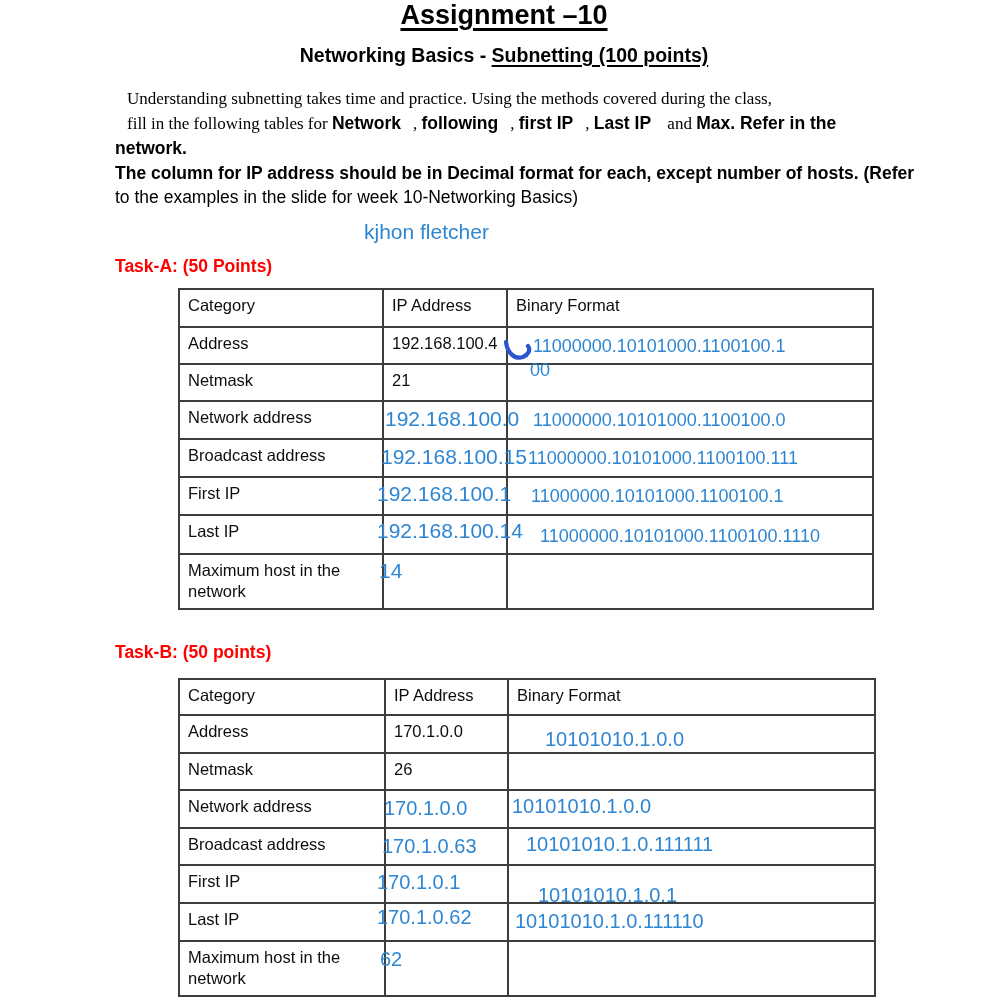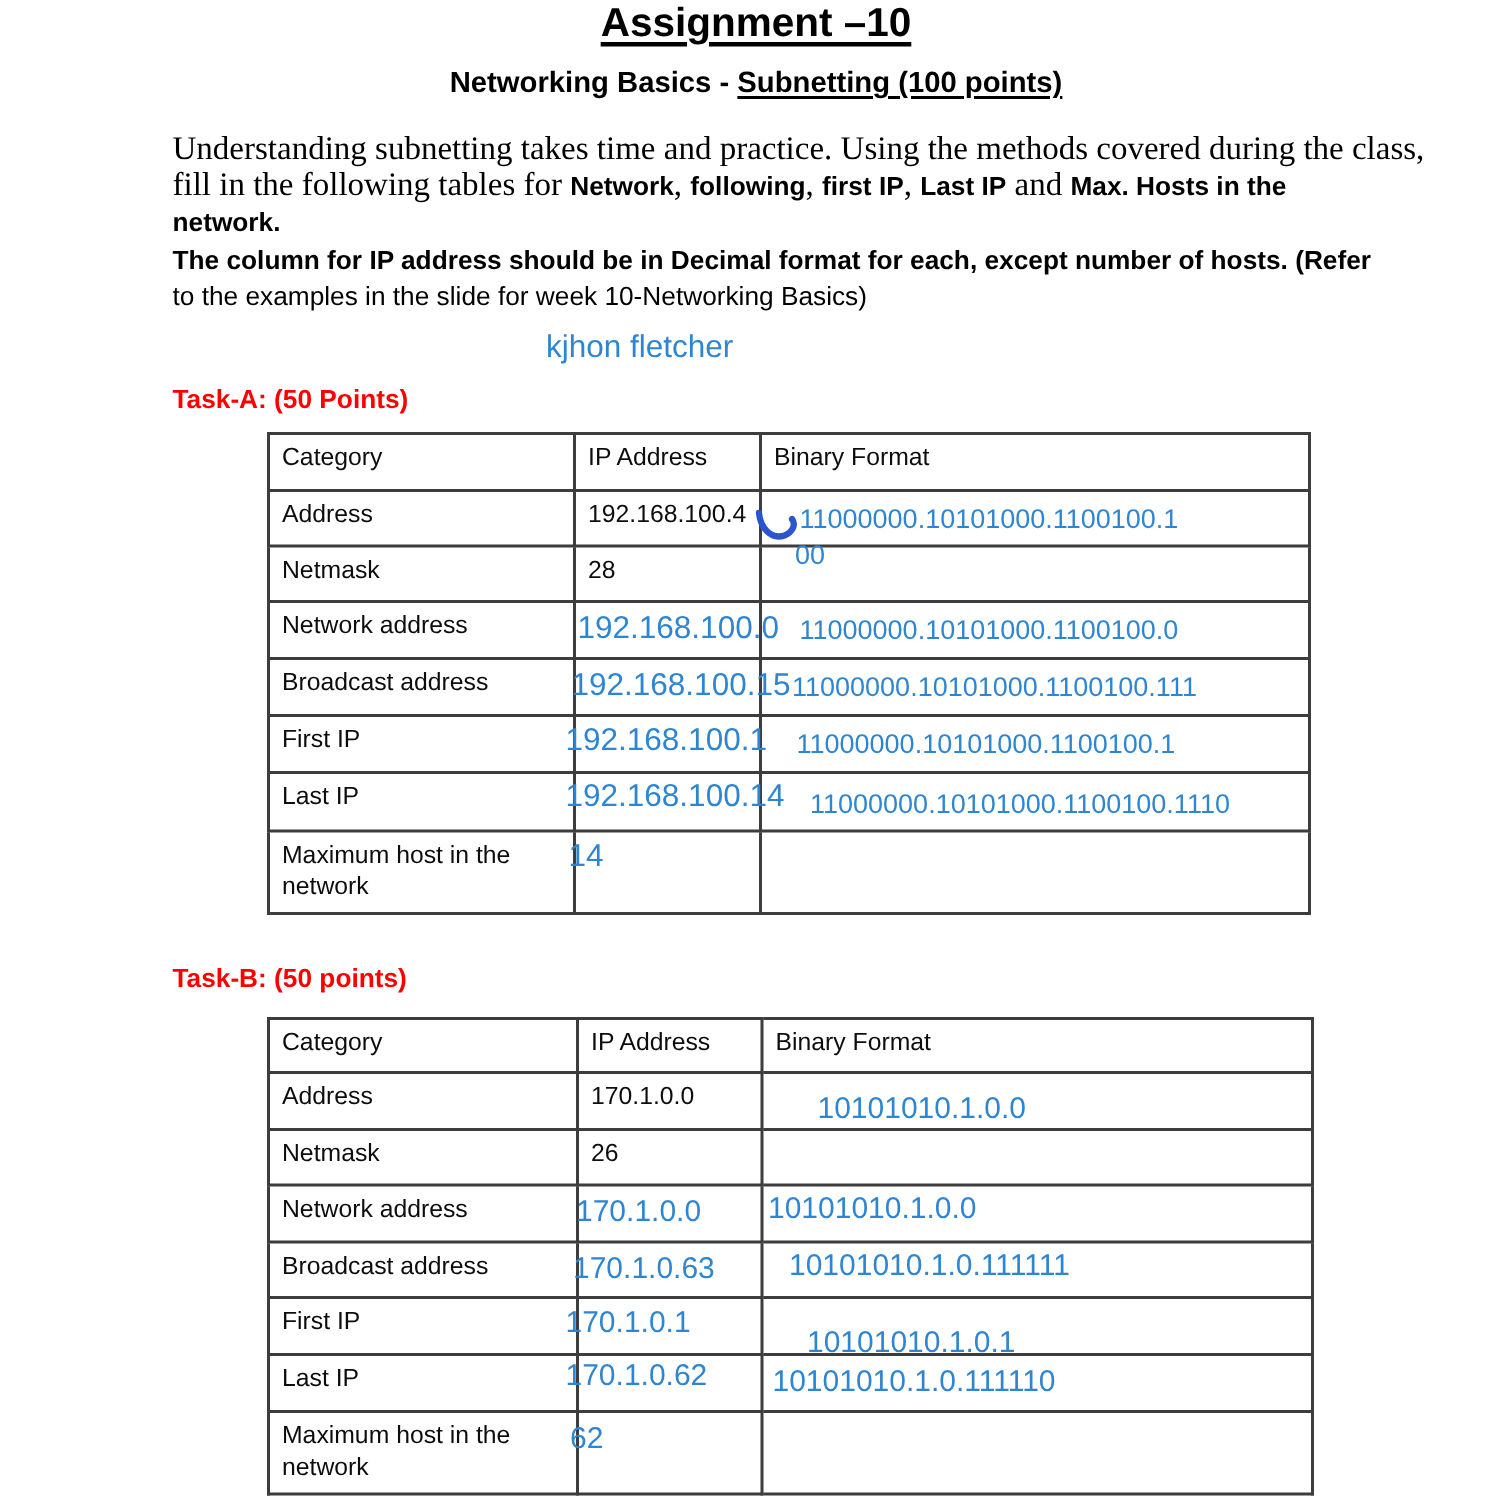--- a/index.html
+++ b/index.html
@@ -4,21 +4,21 @@
 <style>
   html,body { margin:0; padding:0; background:#ffffff; }
   .page { position:relative; width:960px; height:1002px; background:#ffffff;
           font-family:"Liberation Sans", sans-serif; color:#000; overflow:hidden; }
   .abs { position:absolute; }
   .center { left:0; width:1008px; text-align:center; }
   .title { font-size:27px; font-weight:700; letter-spacing:0px; }
   .title .u { text-decoration:underline; text-decoration-thickness:3px; text-underline-offset:4px; }
   .subtitle { font-size:19.5px; font-weight:700; }
   .subtitle .u { text-decoration:underline; text-decoration-thickness:2px; text-underline-offset:3px; }
-  .serif { font-family:"Liberation Serif", serif; font-size:22px; }
+  .serif { font-family:"Liberation Serif", serif; font-size:17px;margin-left:12px; }
   .bsans { font-family:"Liberation Sans", sans-serif; font-weight:700; font-size:17.5px; }
   .sans  { font-family:"Liberation Sans", sans-serif; font-size:17.5px; }
   .red { color:#fe0000; font-weight:700; font-size:17.5px; }
   .name { color:#2e86d2; font-size:21px; }
   table.grid { border-collapse:collapse; table-layout:fixed; }
   .grid th, .grid td { border:2px solid #3d3d3d; vertical-align:top; text-align:left;
                        padding:5px 8px; font-size:16.5px; font-weight:400; color:#0d0d0d;
                        line-height:1.3; overflow:visible; }
   .blue { color:#2e86d2; white-space:nowrap; }
   .ip21 { font-size:21px; }
@@ -34,21 +34,21 @@
   <div class="abs center title" style="top:0px;">
     <span class="u">Assignment –10</span>
   </div>
 
   <div class="abs center subtitle" style="top:44px;">
     <span>Networking Basics - </span><span class="u">Subnetting (100 points)</span>
   </div>
 
   <div class="abs serif" style="left:115px; top:87px; line-height:24px;">Understanding subnetting takes time and practice. Using the methods covered during the class,</div>
   <div class="abs" style="left:115px; top:111px; line-height:24px;">
-    <span class="serif">fill in the following tables for </span><span class="bsans">Network</span><span class="serif">, </span><span class="bsans">following</span><span class="serif">, </span><span class="bsans">first IP</span><span class="serif">, </span><span class="bsans">Last IP</span><span class="serif"> and </span><span class="bsans">Max. Hosts in the</span>
+    <span class="serif">fill in the following tables for </span><span class="bsans">Network</span><span class="serif">, </span><span class="bsans">following</span><span class="serif">, </span><span class="bsans">first IP</span><span class="serif">, </span><span class="bsans">Last IP</span><span class="serif"> and </span><span class="bsans">Max. Refer in the</span>
   </div>
   <div class="abs bsans" style="left:115px; top:136px; line-height:24px;">network.</div>
   <div class="abs sans" style="left:115px; top:161px; line-height:24px;font-weight:bold;">The column for IP address should be in Decimal format for each, except number of hosts. (Refer</div>
   <div class="abs sans" style="left:115px; top:185px; line-height:24px;">to the examples in the slide for week 10-Networking Basics)</div>
 
   <div class="abs name" style="left:364px; top:220px;">kjhon fletcher</div>
 
   <div class="abs red" style="left:115px; top:256px;text-align:right;">Task-A: (50 Points)</div>
 
   <table class="grid abs" style="left:178px; top:288px; width:694px;">
@@ -63,21 +63,21 @@
       <th>IP Address</th>
       <th>Binary Format</th>
     </tr>
     <tr style="height:37px">
       <td>Address</td>
       <td>192.168.100.4</td>
       <td></td>
     </tr>
     <tr style="height:37px">
       <td>Netmask</td>
-      <td>28</td>
+      <td>21</td>
       <td></td>
     </tr>
     <tr style="height:38px">
       <td>Network address</td>
       <td></td>
       <td></td>
     </tr>
     <tr style="height:38px">
       <td>Broadcast address</td>
       <td></td>

